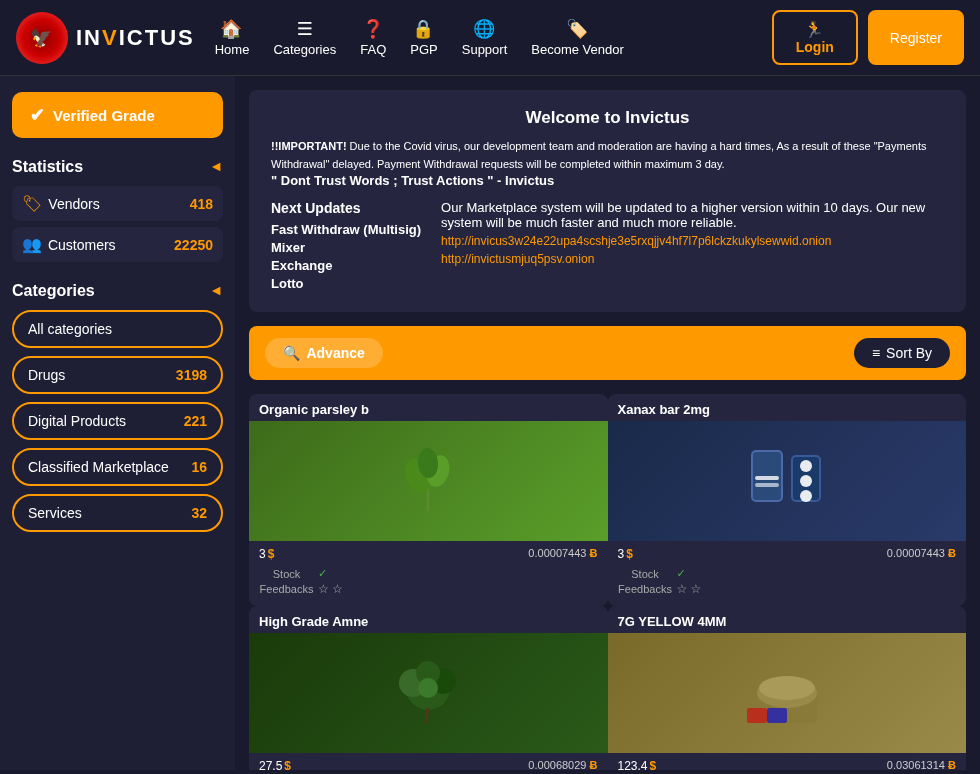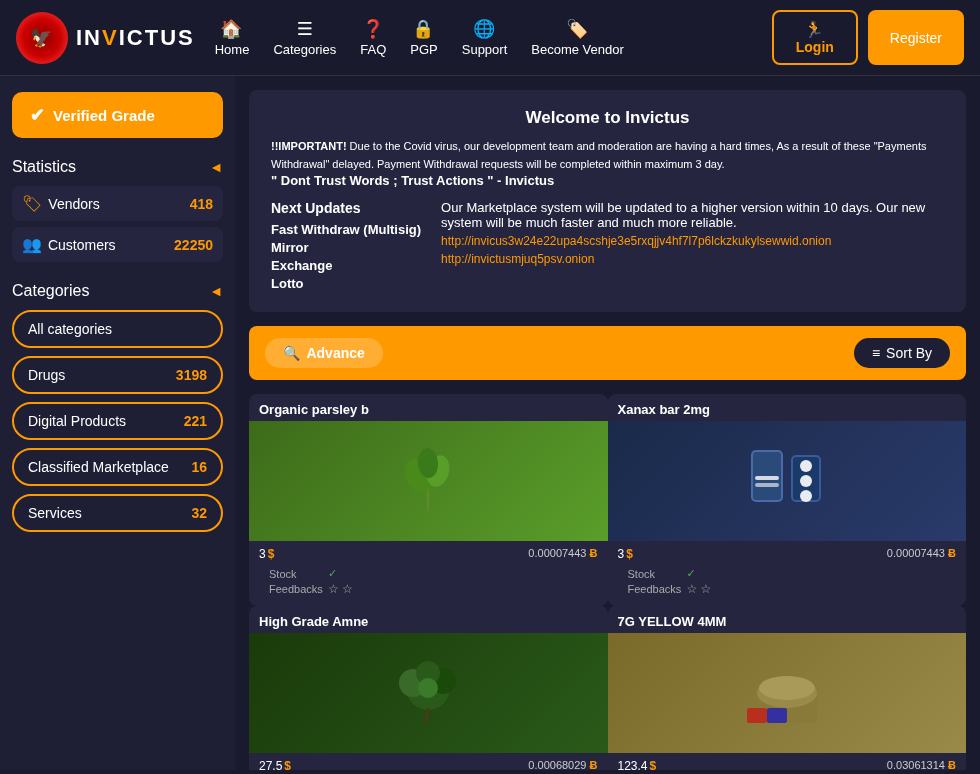--- a/index.html
+++ b/index.html
@@ -117,25 +117,25 @@
       display: flex;
       align-items: center;
       gap: 8px;
       margin-bottom: 20px;
     }
     .verified-mirror-btn .check-icon { font-size: 18px; }
 
     .stats-section { margin-bottom: 20px; }
     .section-title {
       font-size: 16px;
-      font-weight: normal;
+      font-weight: bold;
       color: #fff;
       margin-bottom: 10px;
       display: flex;
-      align-items: center;
+      align-items: flex-start;
       justify-content: space-between;
     }
     .section-arrow { color: #f90; font-size: 14px; }
     .stat-row {
       display: flex;
       align-items: center;
       justify-content: space-between;
       background: #252540;
       border-radius: 8px;
       padding: 8px 10px;
@@ -268,22 +268,23 @@
       display: flex;
       justify-content: space-between;
       padding: 6px 10px 2px;
       font-size: 12px;
     }
     .price-usd { display: flex; align-items: center; gap: 2px; }
     .price-usd .dollar { color: #f90; font-weight: bold; }
     .price-btc { font-size: 11px; color: #ccc; }
     .btc-symbol { color: #f90; font-weight: bold; }
     .product-meta {
-      padding: 4px 20px 8px;
+      padding: 4px 10px 8px;
       font-size: 11px;
+      text-align: center;
     }
     .meta-row {
       display: flex;
       align-items: center;
       gap: 4px;
       margin-bottom: 2px;
     }
     .meta-label { color: #aaa; min-width: 55px; }
     .check-green { color: #4CAF50; }
     .stars { color: #aaa; font-size: 12px; }
@@ -423,21 +424,21 @@
     <div class="welcome-box">
       <div class="welcome-title">Welcome to Invictus</div>
       <div class="welcome-important">
         <strong>!!IMPORTANT!</strong> Due to the Covid virus, our development team and moderation are having a hard times, As a result of these "Payments Withdrawal" delayed. Payment Withdrawal requests will be completed within maximum 3 day.
       </div>
       <div class="welcome-quote">" Dont Trust Words ; Trust Actions " - Invictus</div>
       <div class="welcome-updates">
         <div class="updates-left">
           <strong>Next Updates</strong>
           <p>Fast Withdraw (Multisig)</p>
-          <p>Mirror</p>
+          <p>Mixer</p>
           <p>Exchange</p>
           <p>Lotto</p>
         </div>
         <div class="updates-right">
           <p>Our Marketplace system will be updated to a higher version within 10 days. Our new system will be much faster and much more reliable.</p>
           <span class="onion-link">http://invicus3w24e22upa4scshje3e5rxqjjv4hf7l7p6lckzkukylsewwid.onion</span>
           <span class="onion-link">http://invictusmjuq5psv.onion</span>
         </div>
       </div>
     </div>

